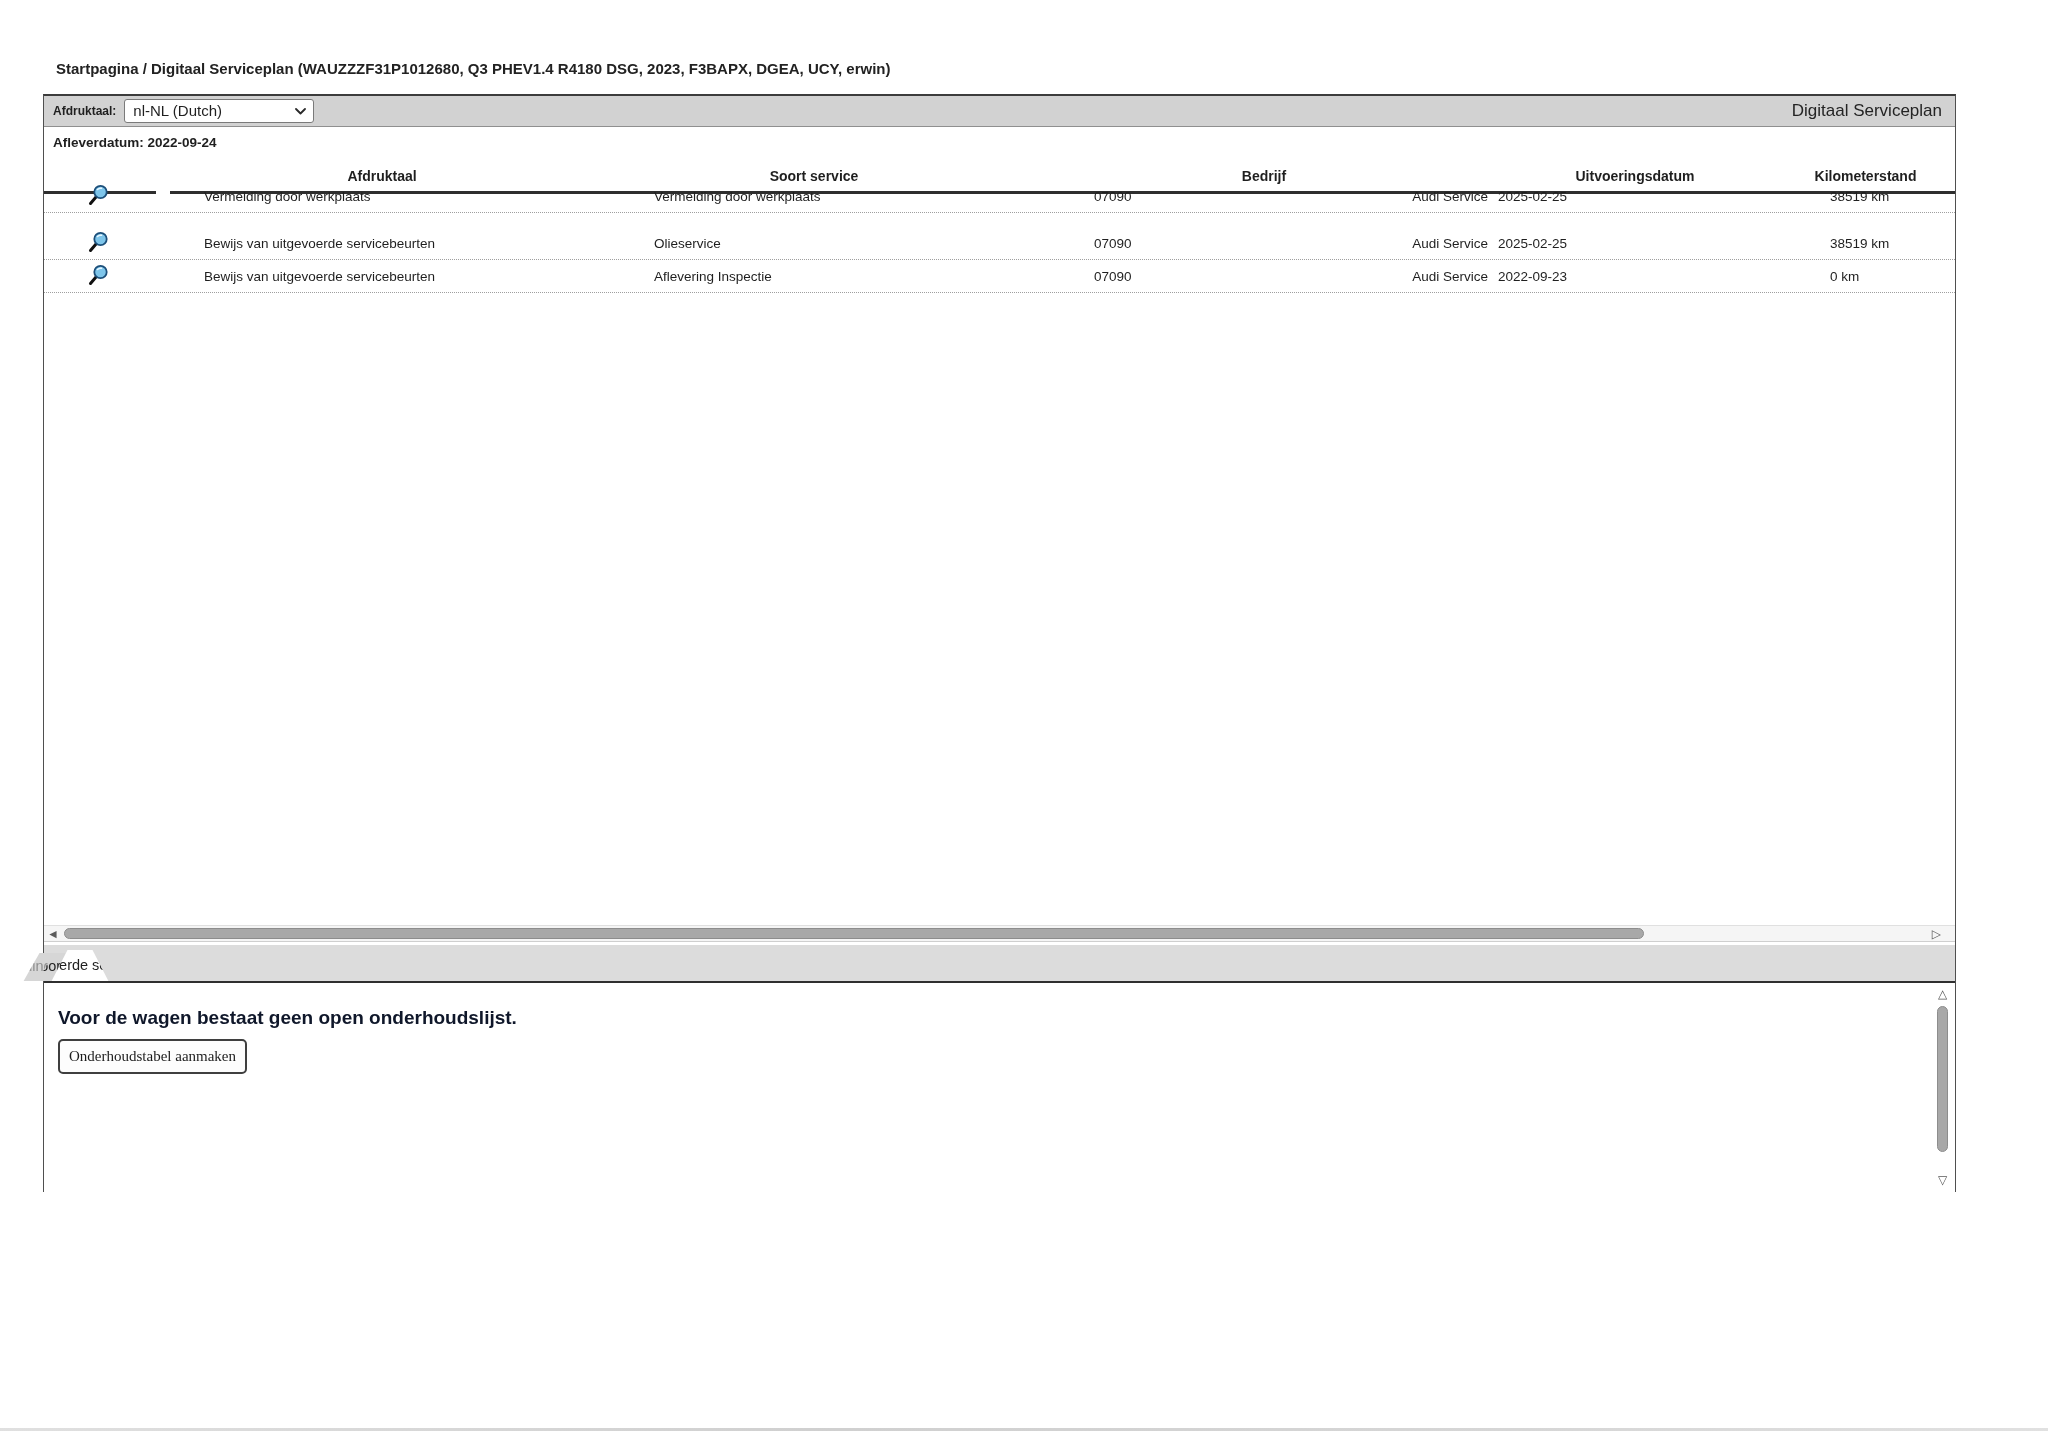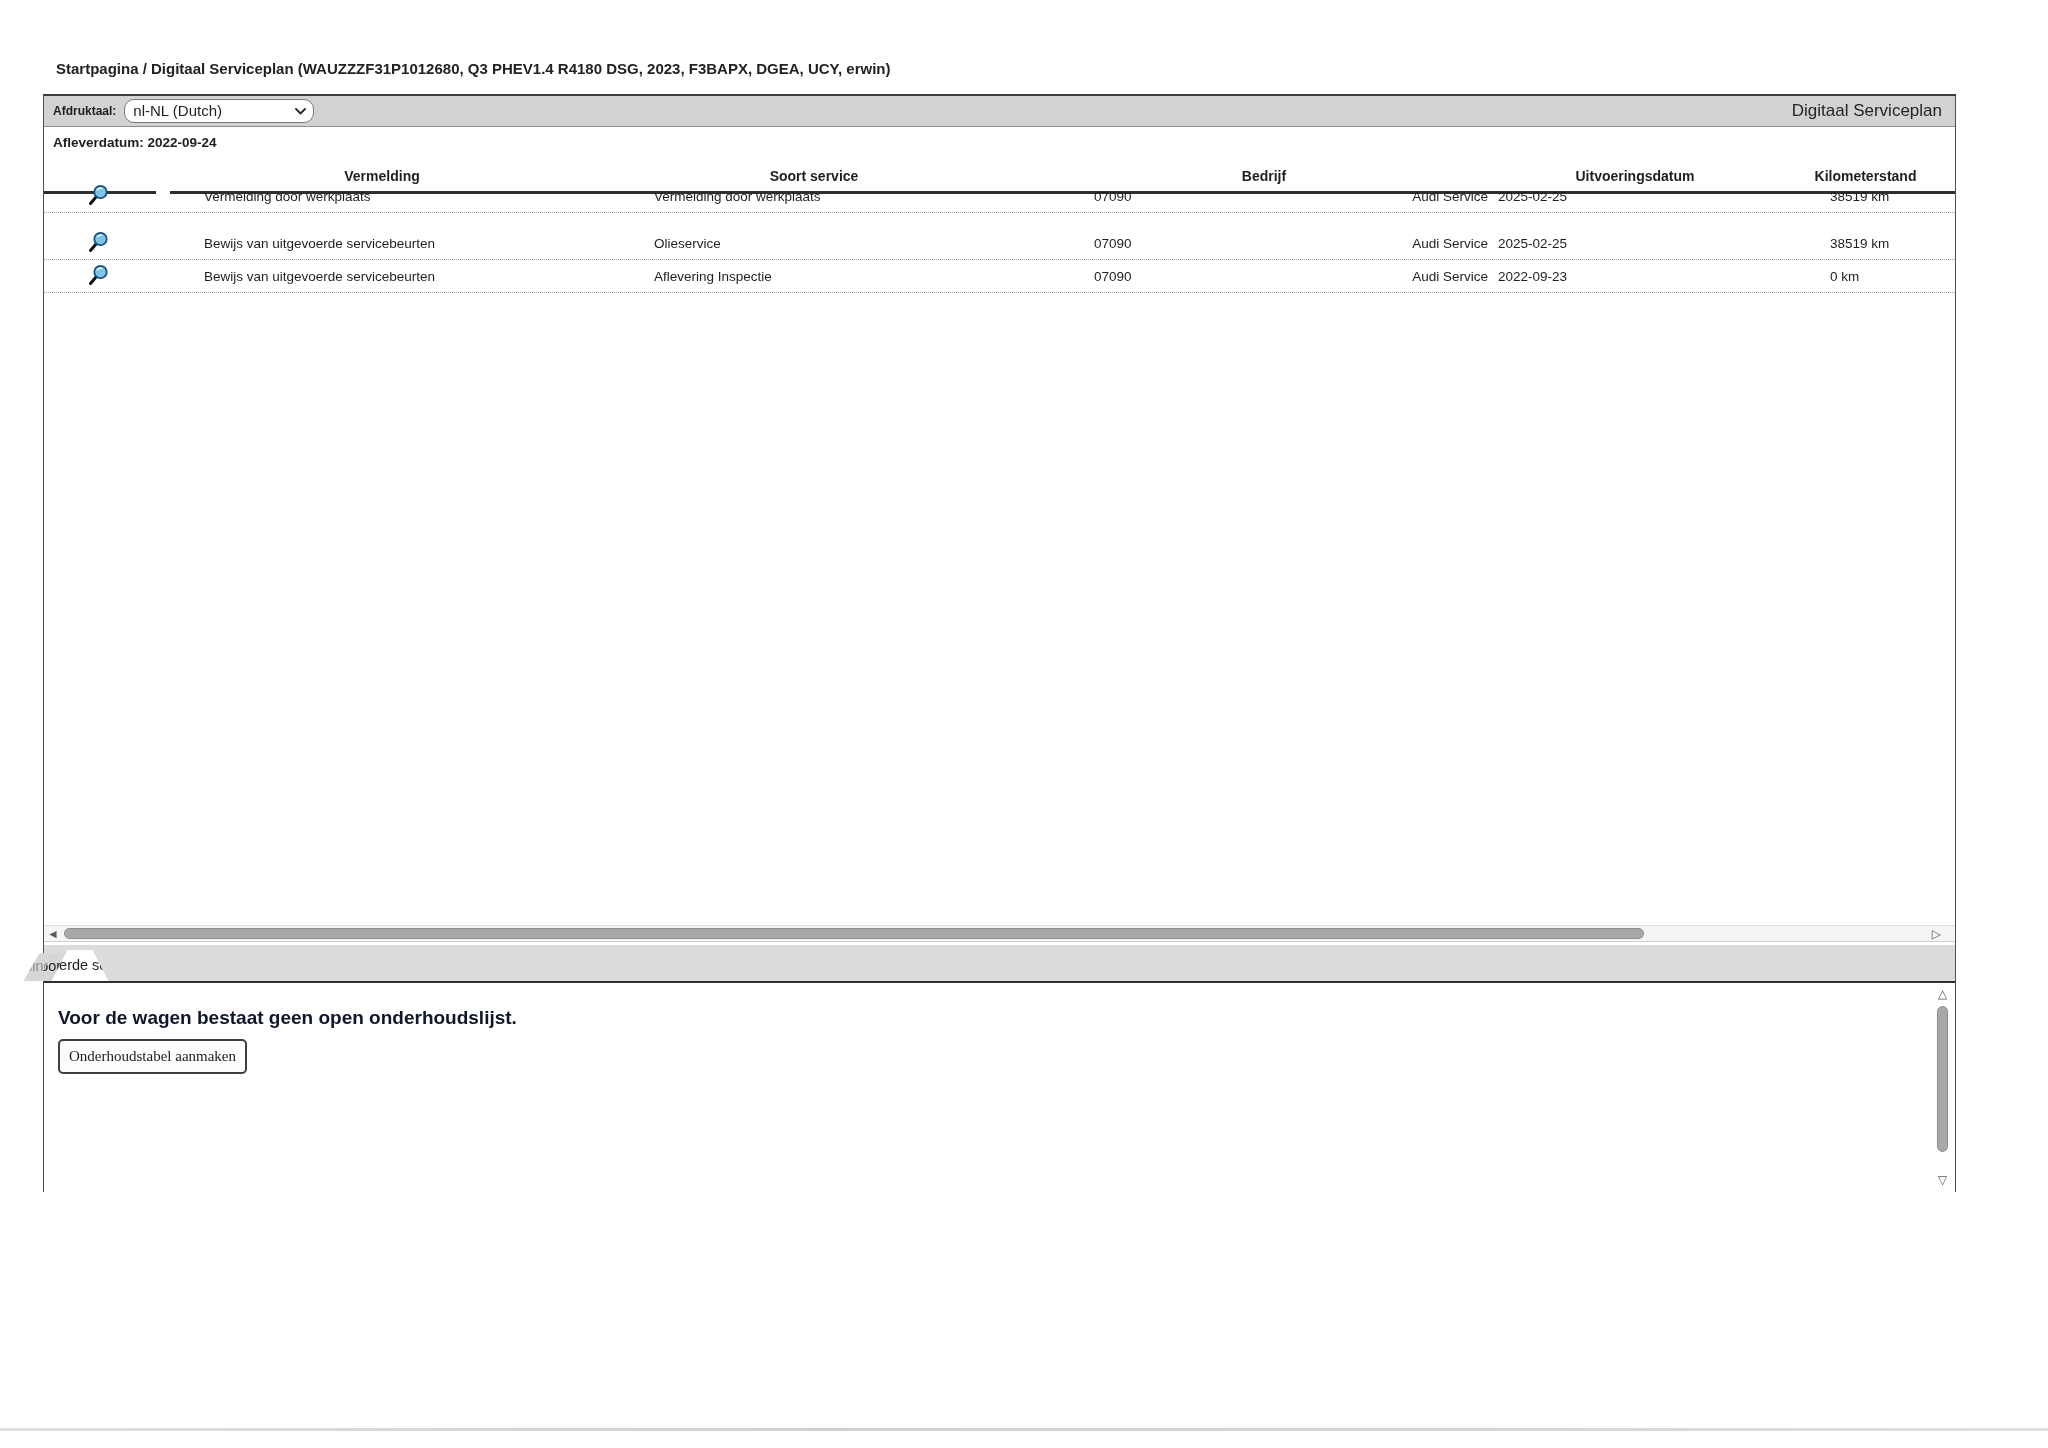--- a/index.html
+++ b/index.html
@@ -24,21 +24,21 @@
 
   
   .panel-header {
     position:absolute; left:0; top:0; width:100%; height:31px;
     background:#d2d2d2; border-bottom:1px solid #8f8f8f;
     display:flex; align-items:center; padding:0 9px;
   }
   .lang-label { font-size:12px; font-weight:700; margin-right:8px; }
   .select {
     position:relative; width:190px; height:24px; background:#fff;
-    border:1px solid #7a7a7a; border-radius:10px;
+    border:1px solid #7a7a7a; border-radius:3px;
     font-size:15px; line-height:22px; padding:0 26px 0 8px;
     color:#1f1f1f; cursor:default;
   }
   .select .chev {
     position:absolute; right:7px; top:8px; width:11px; height:7px;
   }
   .select .chev svg { display:block; }
   .panel-title { margin-left:auto; font-size:17px; padding-right:4px; color:#242424; }
 
   
@@ -170,21 +170,21 @@
         </span>
       </div>
       <div class="panel-title">Digitaal Serviceplan</div>
     </div>
 
     <div class="delivery-date">Afleverdatum: 2022-09-24</div>
 
     <div class="grid-row thead">
       <div class="th th-iconcol"></div>
       <div class="th th-spacer"></div>
-      <div class="th">Vermelding</div>
+      <div class="th">Afdruktaal</div>
       <div class="th">Soort service</div>
       <div class="th">Bedrijf</div>
       <div class="th">Uitvoeringsdatum</div>
       <div class="th">Kilometerstand</div>
     </div>
 
     <div class="grid-row trow trow-0">
       <div class="td td-icon">
         <button class="mag-btn">
           <svg width="24" height="24" viewBox="0 0 24 24">

